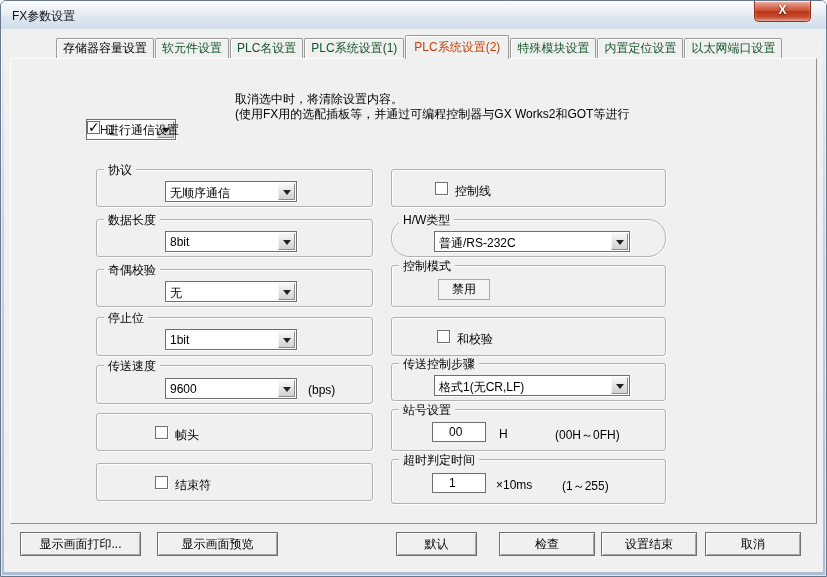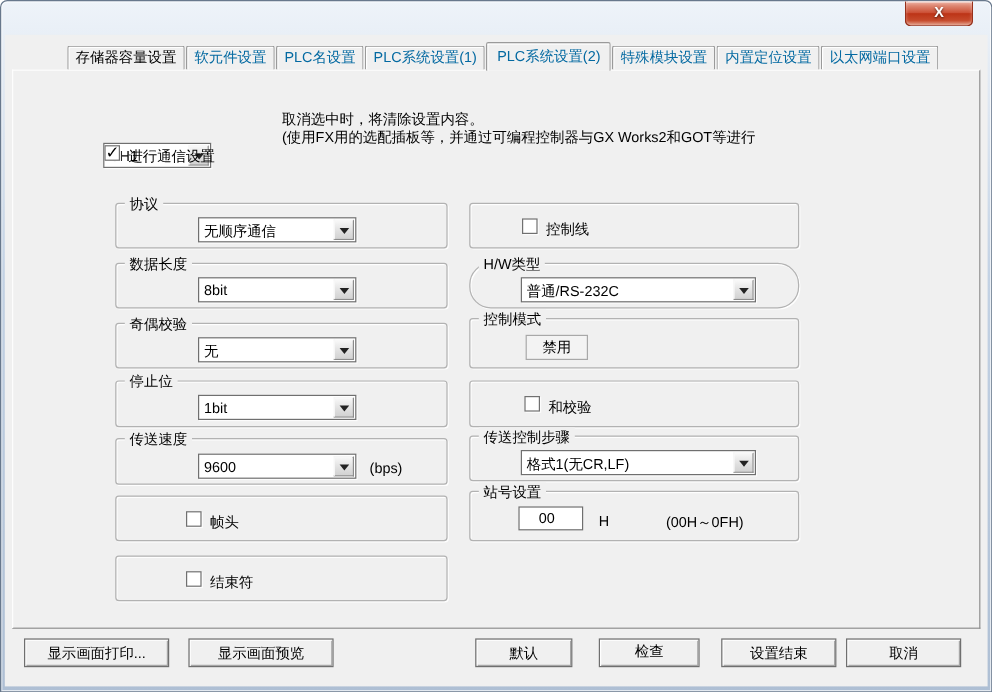--- a/index.html
+++ b/index.html
@@ -18,22 +18,22 @@
     background:linear-gradient(#f0b5a7, #dd8570 20%, #cc5036 48%, #bc3417 52%, #c64a2c 80%, #e29a84);
     box-shadow: inset 0 1px 0 rgba(255,255,255,.75), inset 0 0 3px rgba(255,255,255,.35);
     color:#fff; font-weight:bold; text-align:center; line-height:19px; cursor:pointer; }
   .closebtn span { text-shadow:0 1px 2px rgba(0,0,0,.65); font-size:12px; }
   .bodybg { position:absolute; left:3px; top:28px; right:3px; bottom:4px; background:#f0f0f0; }
 
   .tabs { position:absolute; left:11px; top:36px; height:21px; display:flex; align-items:flex-end; z-index:3;padding-left:44px; }
   .tab { height:20px; line-height:19px; padding:0 6px; background:#f0f0f0; white-space:nowrap;
     border:1px solid #9a9a9a; border-bottom:none; border-radius:2px 2px 0 0;
     box-shadow: inset 1px 1px 0 #fff; margin-right:1px; cursor:pointer; }
-  .tab.magenta { color:#0369a1; }
-  .tab.active { height:24px; line-height:23px; margin-bottom:-1px; color:#0369a1; padding:0 8px; z-index:4; position:relative; }
+  .tab.magenta { color:#14532d; }
+  .tab.active { height:24px; line-height:23px; margin-bottom:-1px; color:#c2410c; padding:0 8px; z-index:4; position:relative; }
 
   .page { position:absolute; left:9px; top:57px; width:807px; height:466px; background:#f0f0f0;
     border:1px solid; border-color:#fdfdfd #8f8f8f #8f8f8f #fdfdfd; z-index:1; }
 
   .abs { position:absolute; z-index:2; }
 
   .combo { position:absolute; height:21px; background:#fff; border:1px solid #6f6f6f;
     box-shadow: 1px 1px 0 rgba(255,255,255,.8); z-index:2; cursor:pointer; }
   .cval { position:absolute; left:4px; top:3px; white-space:nowrap; }
   .cbtn { position:absolute; top:1px; right:1px; bottom:1px; width:17px;
@@ -62,20 +62,23 @@
 
   .btn7 { position:absolute; height:24px; background:#f0f0f0; border:1px solid #6f6f6f;
     box-shadow: inset 1px 1px 0 #fff, inset -1px -1px 0 #a6a6a6;
     text-align:center; line-height:22px; cursor:pointer; z-index:2; }
 </style>
 </head>
 <body>
 
 <div class="window">
 
+  <div class="titlebar">
+    <span class="title">FX参数设置</span>
+  </div>
   <div class="closebtn">
     <span>X</span>
   </div>
 
   <div class="bodybg"></div>
 
   <div class="tabs">
     <div class="tab">存储器容量设置</div>
     <div class="tab magenta">软元件设置</div>
     <div class="tab magenta">PLC名设置</div>
@@ -199,21 +202,27 @@
     </div>
   </div>
 
   <div class="group" style="left:390px; top:408px; width:275px; height:42px;">
     <span class="glabel">站号设置</span>
     <input class="tinput" style="left: 40px; top: 12px; width: 54px;" value="00">
     <span class="unit" style="left:107px; top:17px;">H</span>
     <span class="unit" style="left:163px; top:17px;">(00H～0FH)</span>
   </div>
 
+  <div class="group" style="left:390px; top:458px; width:275px; height:45px;">
+    <span class="glabel">超时判定时间</span>
+    <input class="tinput" style="left: 40px; top: 13px; width: 54px;" value="1">
+    <span class="unit" style="left:104px; top:18px;">×10ms</span>
+    <span class="unit" style="left:170px; top:18px;">(1～255)</span>
+  </div>
 
   <div class="btn7" style="left:19px; top:531px; width:121px;">显示画面打印...</div>
   <div class="btn7" style="left:156px; top:531px; width:121px;">显示画面预览</div>
   <div class="btn7" style="left:395px; top:531px; width:81px;">默认</div>
-  <div class="btn7" style="left:498px; top:531px; width:84px;font-family:Liberation Mono, monospace;">检查</div>
+  <div class="btn7" style="left:498px; top:531px; width:96px;">检查</div>
   <div class="btn7" style="left:600px; top:531px; width:96px;">设置结束</div>
   <div class="btn7" style="left:704px; top:531px; width:96px;">取消</div>
 
 </div>
 
 </body></html>

